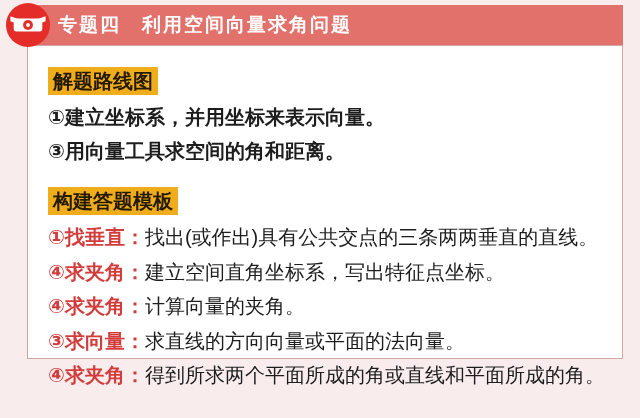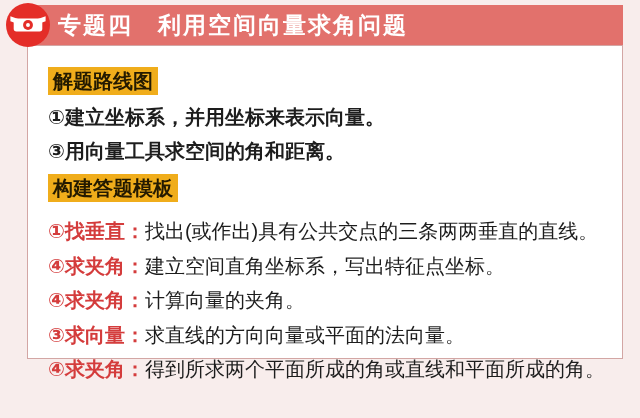--- a/index.html
+++ b/index.html
@@ -23,21 +23,21 @@
     background: var(--page-bg);
     overflow: hidden;
   }
   .header-bar {
     position: absolute;
     left: 30px; top: 5px;
     width: 593px; height: 40px;
     background: var(--header-bar);
     color: #ffffff;
     font-weight: bold;
-    font-size: 23px;
+    font-size: 19px;
     line-height: 40px;
     padding-left: 28px;
     letter-spacing: 2px;
     white-space: nowrap;
   }
   .logo-circle {
     position: absolute;
     left: 6px; top: 3px;
     width: 44px; height: 44px;
     z-index: 2;
@@ -52,36 +52,36 @@
   }
   .badge {
     display: inline-block;
     background: var(--badge-bg);
     color: var(--badge-text);
     font-weight: bold;
     font-size: 20px;
     line-height: 26px;
     padding: 1px 5px;
   }
-  .badge.second { margin-top: 6px; font-family: Liberation Serif, serif; }
+  .badge.second { margin-top: 19px; font-family: Liberation Serif, serif; }
   .route-item {
     font-size: 20px;
     line-height: 34px;
     color: var(--body-text);
     white-space: nowrap;
     font-weight: bold;
   }
   .route-item.first { margin-top: 5px; }
   .step {
     font-size: 20px;
     line-height: 34.5px;
     color: var(--body-text);
     white-space: nowrap;
   }
-  .step.first { margin-top: 12px; }
+  .step.first { margin-top: 5px; }
   .step-label {
     color: var(--step-label);
     font-weight: bold;
   }
 </style>
 </head>
 <body>
 
 <div class="header-bar">专题四　利用空间向量求角问题</div>
 

